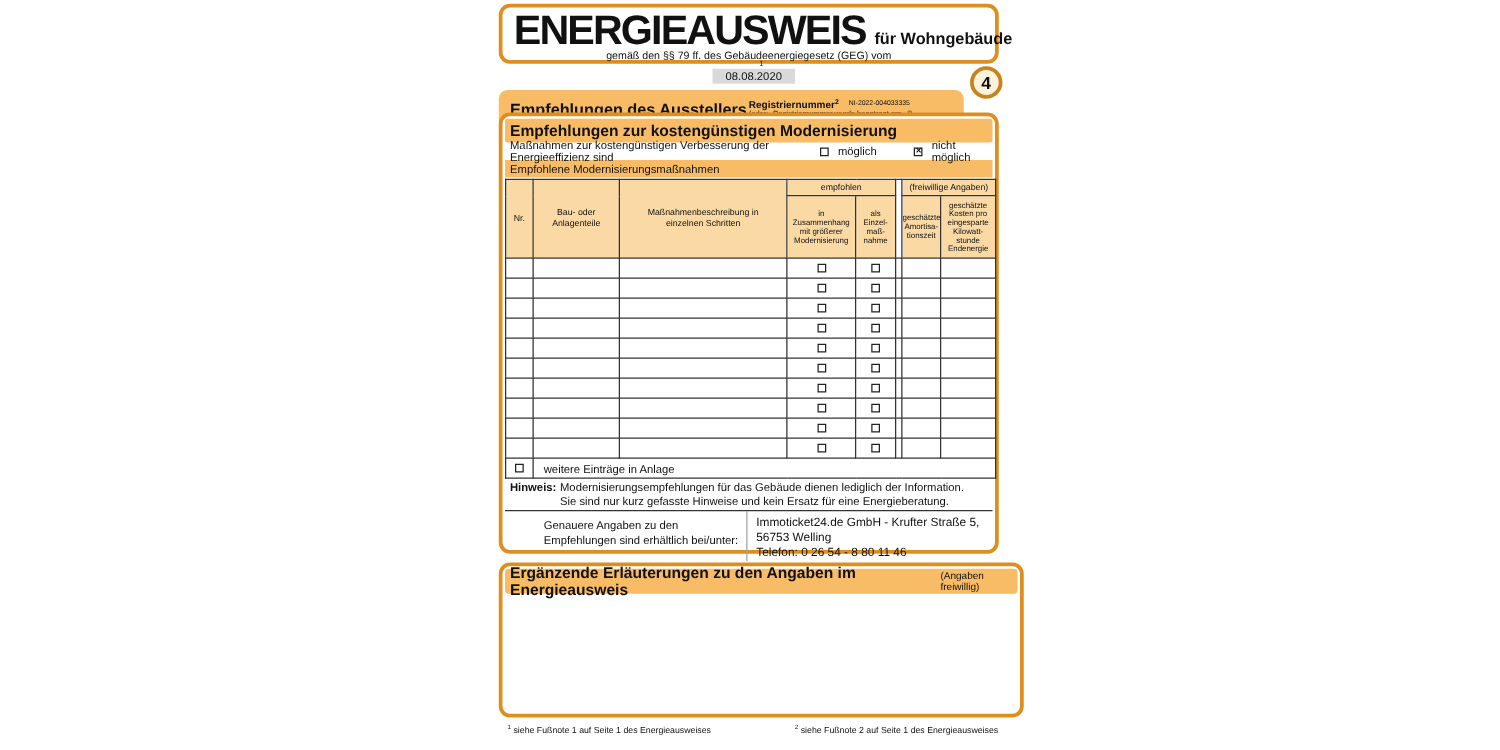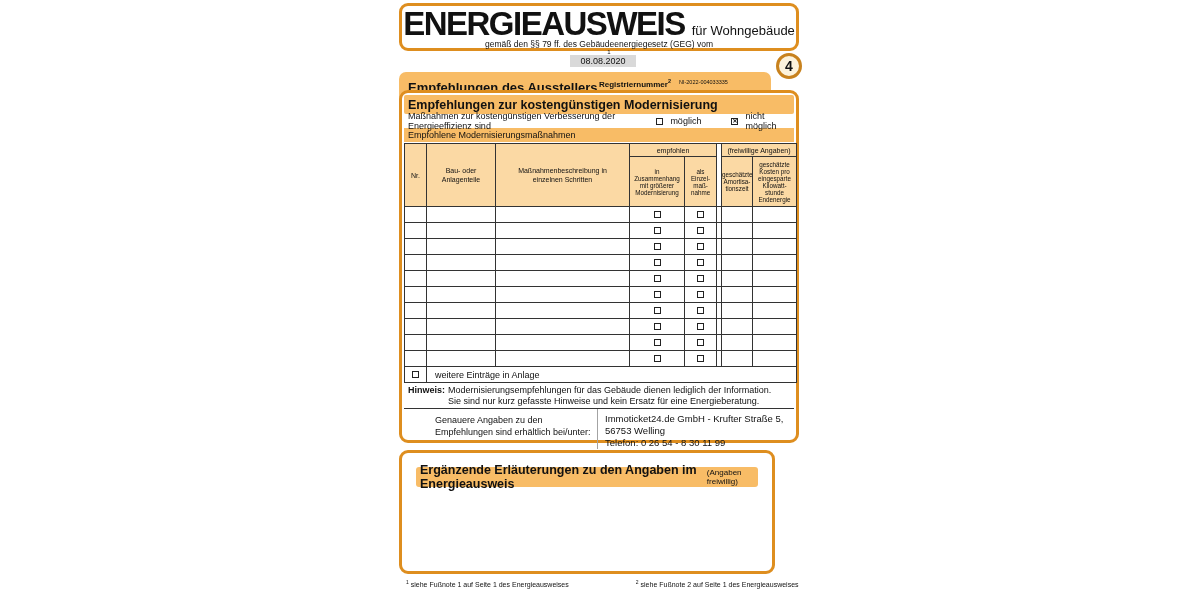--- a/index.html
+++ b/index.html
@@ -3,23 +3,23 @@
 <meta charset="utf-8">
 <style>
   * { margin:0; padding:0; box-sizing:border-box; }
   html,body { width:1200px; height:600px; background:#ffffff; overflow:hidden;
               font-family:"Liberation Sans", sans-serif; color:#111; }
   .page { position:absolute; left:399px; top:0; width:402px; height:600px; }
 
   
   .header-box { position:absolute; left:0; top:3px; width:400px; height:48px;
     border:3px solid #DE8E1F; border-radius:9px; background:#fff; padding:1px 9px; }
-  .title-line { display:flex; align-items:baseline; white-space:nowrap;justify-content:center; }
+  .title-line { display:flex; align-items:baseline; white-space:nowrap; }
   .big-title { font-size:33px; font-weight:900; letter-spacing:-1.5px; line-height:34px; }
-  .title-suffix { font-size:13px; font-weight:normal; margin-left:7px;margin-top:10px; }
+  .title-suffix { font-size:13px; font-weight:bold; margin-left:7px;margin-top:10px; }
   .subtitle-line { display:flex; align-items:center; font-size:8.5px; margin-top:-2px; white-space:nowrap;flex-direction:column; }
   .subtitle-line sup { font-size:6px; margin-left:20px; }
   .date-box { background:#D9D9D9; font-size:9px; padding:1px 10px; margin-left:8px; }
 
   
   .aussteller-band { position:absolute; left:0; top:56px; width:372px; height:30px;
     background:#F8BC66; border-radius:7px; display:flex; align-items:center;margin-top:16px; }
   .aussteller-title { font-size:13px; font-weight:bold; padding-left:9px; flex:0 0 auto; }
   .registry { margin-left:auto; padding-right:6px; width:172px; }
   .registry-top { display:flex; align-items:flex-start; white-space:nowrap; }
@@ -66,22 +66,22 @@
   td .checkbox { margin:0 auto; display:flex; }
 
   .hinweis-row { display:flex; font-size:9px; line-height:11px; padding:2px 4px 1px 4px;
     border-bottom:1px solid #333; min-height:23px; }
   .hinweis-label { font-weight:bold; width:40px; flex:0 0 auto; }
   .genauere-row { display:flex; min-height:35px; }
   .genauere-label { width:166px; flex:0 0 auto; font-size:9px; line-height:12px; padding:5px 6px 0 4px;margin-left:27px; }
   .provider { border-left:1px solid #a3a3a3; flex:1; font-size:9.5px; line-height:12px; padding:4px 0 0 7px; }
 
   
-  .erg-box { position:absolute; left:0; top:450px; width:376px; height:124px;
-    border:3px solid #DE8E1F; border-radius:9px; background:#fff; padding:14px; }
+  .erg-box { position:absolute; left:0; top:450px; width:420px; height:124px;
+    border:3px solid #DE8E1F; border-radius:9px; background:#fff; padding:2px; }
   .erg-title-band { background:#F8BC66; height:20px; border-radius:3px;
     display:flex; align-items:center; padding-left:4px; }
   .erg-title { font-size:12.5px; font-weight:bold; }
   .erg-suffix { font-size:8px; margin-left:5px; }
 
   
   .footnotes { position:absolute; left:0; top:579px; width:400px; display:flex; font-size:7px; }
   .footnotes sup { font-size:5px; margin-right:2px; }
   .fn1 { margin-left:7px; }
   .fn2 { margin-left:67px; }
@@ -334,21 +334,21 @@
     <div class="hinweis-row">
       <span class="hinweis-label">Hinweis:</span>
       <span class="ml">Modernisierungsempfehlungen für das Gebäude dienen lediglich der Information.
 Sie sind nur kurz gefasste Hinweise und kein Ersatz für eine Energieberatung.</span>
     </div>
 
     <div class="genauere-row">
       <div class="genauere-label">Genauere Angaben zu den Empfehlungen sind erhältlich bei/unter:</div>
       <div class="provider">
         <div>Immoticket24.de GmbH - Krufter Straße 5, 56753 Welling</div>
-        <div>Telefon: 0 26 54 - 8 30 11 99</div>
+        <div>Telefon: 0 26 54 - 8 80 11 46</div>
       </div>
     </div>
   </div>
 
   <div class="erg-box">
     <div class="erg-title-band">
       <span class="erg-title">Ergänzende Erläuterungen zu den Angaben im Energieausweis</span>
       <span class="erg-suffix">(Angaben freiwillig)</span>
     </div>
     <div style="height:96px;"></div>

